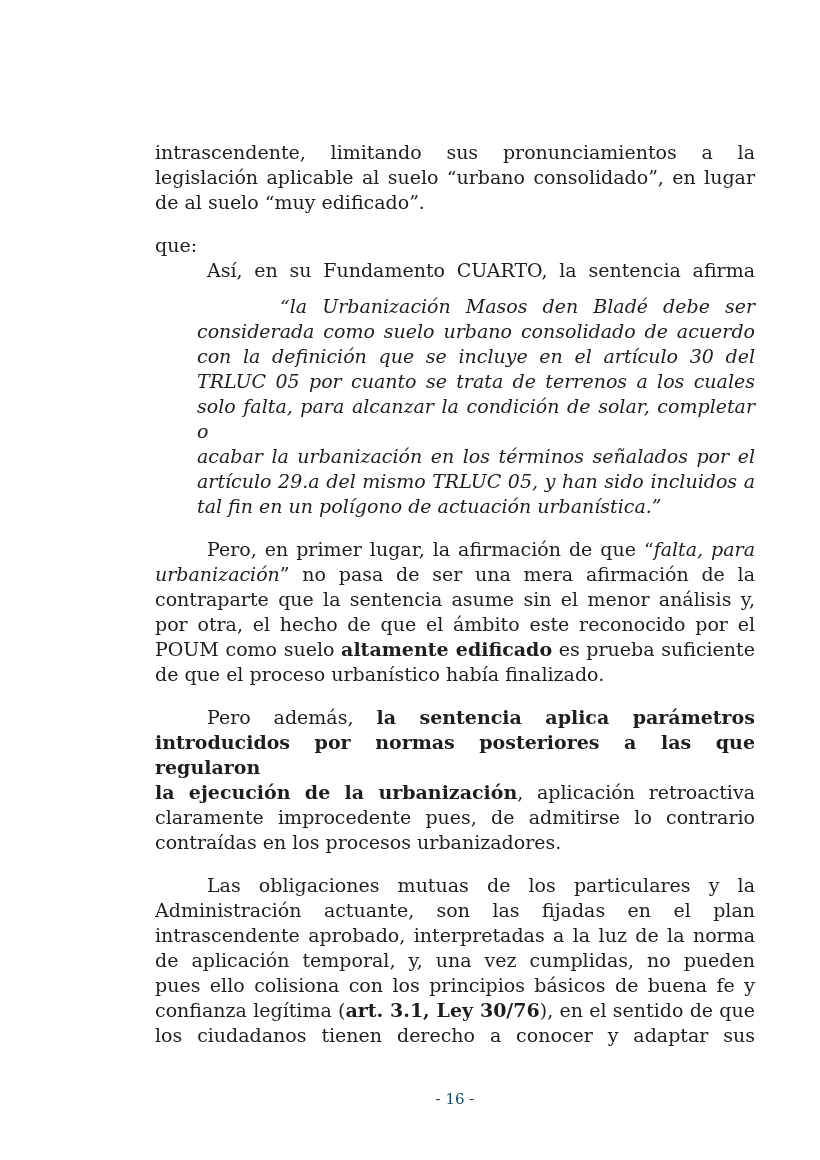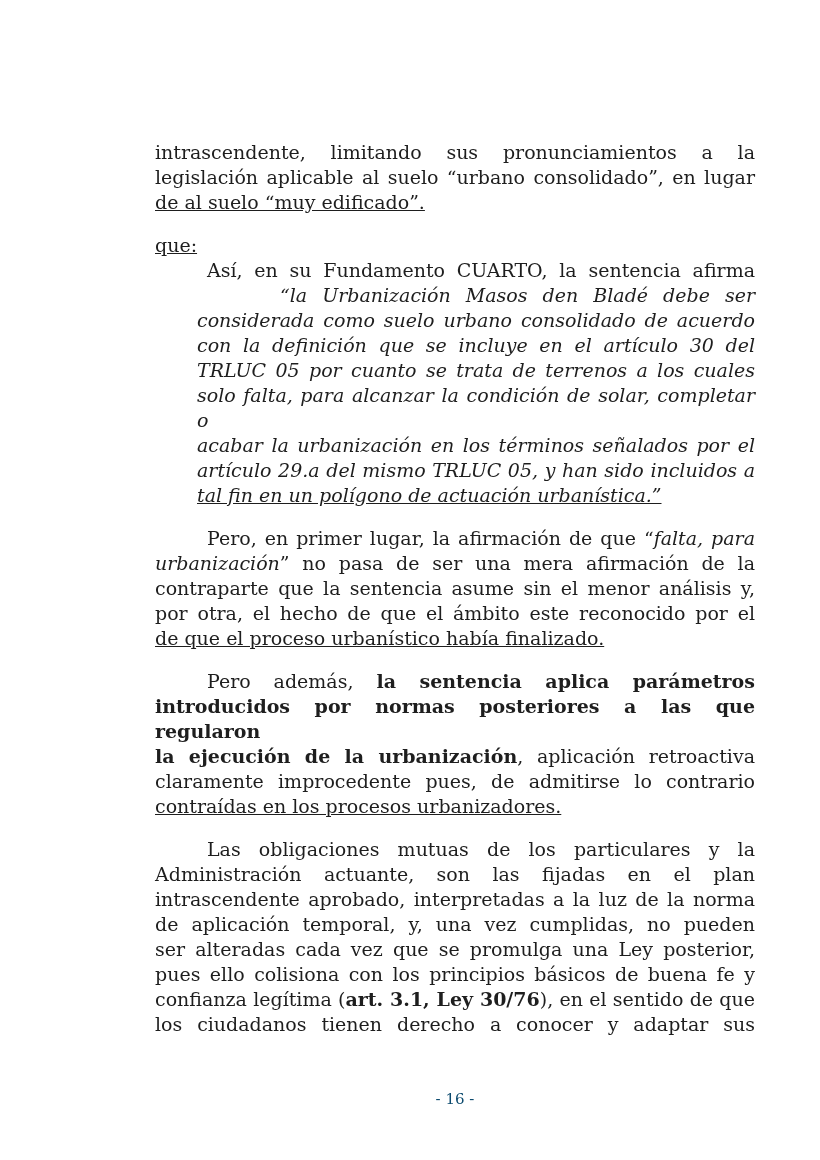--- a/index.html
+++ b/index.html
@@ -27,23 +27,23 @@
   .para.tight { margin-bottom: 0; }
   .quote {
     margin-left: 42px;
     font-style: italic;
   }
   .line {
     text-align: justify;
     text-align-last: justify;
     min-height: 25px;
   }
-  .line.last { text-align-last: left; text-decoration: underline; }
+  .line.last { text-align-last: left; }
   .body-para .line.indent { padding-left: 52px; }
-  .quote .line.indent { padding-left: 83px; }
+  .quote .line.indent { padding-left: 83px; margin-top: 11px; }
   .seg-bold { font-weight: 700; }
   .seg-italic { font-style: italic; }
   .footer {
     position: absolute;
     left: 155px; top: 1090px;
     width: 600px;
     text-align: center;
     font-size: 15px;
     line-height: 18px;
     color: #0c4a6e;
@@ -75,37 +75,37 @@
         <div class="line"><span class="seg-italic">acabar la urbanización en los términos señalados por el</span></div>
         <div class="line"><span class="seg-italic">artículo 29.a del mismo TRLUC 05, y han sido incluidos a</span></div>
         <div class="line last"><span class="seg-italic">tal fin en un polígono de actuación urbanística.”</span></div>
       </div>
 
     <div class="para body-para">
         <div class="line indent"><span class="seg-normal">Pero, en primer lugar, la afirmación de que “</span><span class="seg-italic">falta, para</span></div>
         <div class="line"><span class="seg-italic">urbanización</span><span class="seg-normal">” no pasa de ser una mera afirmación de la</span></div>
         <div class="line"><span class="seg-normal">contraparte que la sentencia asume sin el menor análisis y,</span></div>
         <div class="line"><span class="seg-normal">por otra, el hecho de que el ámbito este reconocido por el</span></div>
+        <div class="line"><span class="seg-normal">POUM como suelo </span><span class="seg-bold">altamente edificado</span><span class="seg-normal"> es prueba suficiente</span></div>
         <div class="line last"><span class="seg-normal">de que el proceso urbanístico había finalizado.</span></div>
       </div>
 
     <div class="para body-para">
         <div class="line indent"><span class="seg-normal">Pero además, </span><span class="seg-bold">la sentencia aplica parámetros</span></div>
         <div class="line"><span class="seg-bold">introducidos por normas posteriores a las que regularon</span></div>
         <div class="line"><span class="seg-bold">la ejecución de la urbanización</span><span class="seg-normal">, aplicación retroactiva</span></div>
         <div class="line"><span class="seg-normal">claramente improcedente pues, de admitirse lo contrario</span></div>
         <div class="line last"><span class="seg-normal">contraídas en los procesos urbanizadores.</span></div>
       </div>
 
     <div class="para body-para">
         <div class="line indent"><span class="seg-normal">Las obligaciones mutuas de los particulares y la</span></div>
         <div class="line"><span class="seg-normal">Administración actuante, son las fijadas en el plan</span></div>
         <div class="line"><span class="seg-normal">intrascendente aprobado, interpretadas a la luz de la norma</span></div>
         <div class="line"><span class="seg-normal">de aplicación temporal, y, una vez cumplidas, no pueden</span></div>
-        <div class="line"><span class="seg-normal">ser alteradas cada vez que se promulga una Ley posterior,</span></div>
         <div class="line"><span class="seg-normal">pues ello colisiona con los principios básicos de buena fe y</span></div>
         <div class="line"><span class="seg-normal">confianza legítima (</span><span class="seg-bold">art. 3.1, Ley 30/76</span><span class="seg-normal">), en el sentido de que</span></div>
         <div class="line"><span class="seg-normal">los ciudadanos tienen derecho a conocer y adaptar sus</span></div>
       </div>
 
   </div>
 
   <div class="footer">- 16 -</div>
 </div>
 

